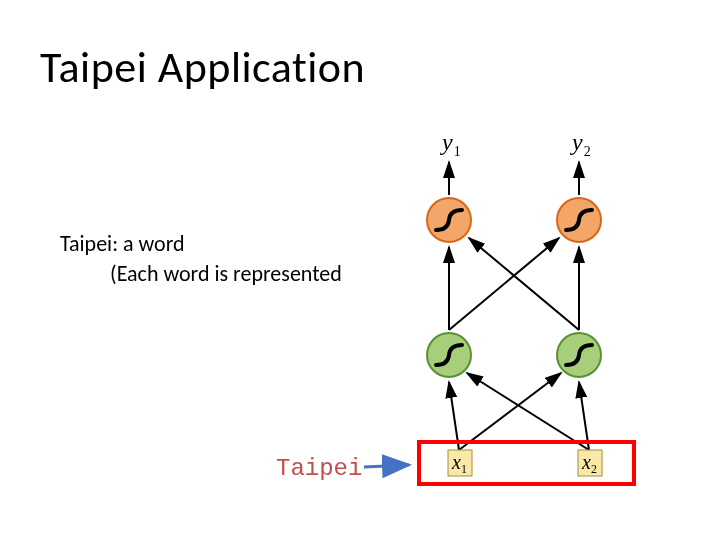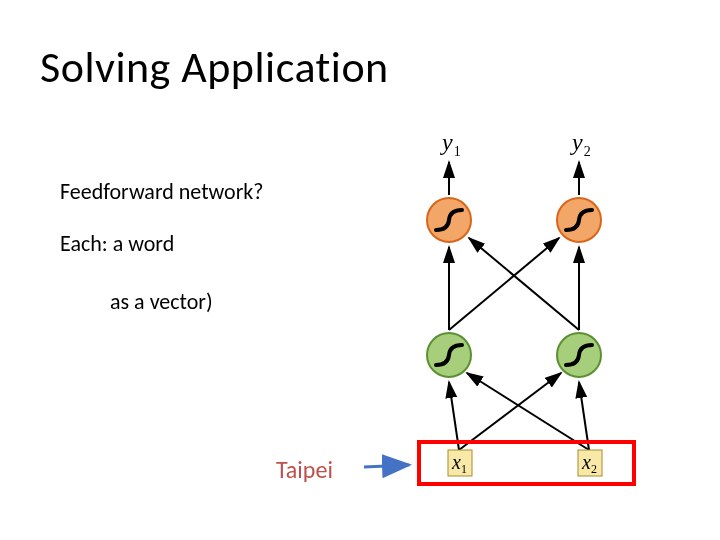--- a/index.html
+++ b/index.html
@@ -1,40 +1,38 @@
 <!DOCTYPE html>
 <html><head>
 <meta charset="utf-8">
 <style>
   html, body { margin:0; padding:0; }
   body { width:720px; height:540px; background:#fff; font-family:"Calibri","Segoe UI",sans-serif; color:#000; position:relative; }
   .title { position:absolute; left:40px; top:40px; font-size:44px; font-weight:400; letter-spacing:0.5px; }
   .para1 { position:absolute; left:60px; top:150px; font-size:22px; line-height:1.25; }
   .line2 { position:absolute; left:60px; top:230px; font-size:22px; }
   .para2 { position:absolute; left:110px; top:260px; font-size:22px; line-height:1.25; }
-  .taipei { position:absolute; left:276px; top:455px; font-size:24px; color:#c0504d; }
+  .taipei { position:absolute; left:276px; top:455px; font-size:24px; color:#c0504d;font-family:Liberation Mono, monospace; }
   
   .diagram { position:absolute; left:364px; top:130px; width:320px; height:370px; }
   svg { position:absolute; left:0; top:0; }
 </style>
 </head>
 <body>
 
-<div class="title">Solving Application</div>
+<div class="title">Taipei Application</div>
 
 <div class="para1">
   <br>
-  <span>Feedforward network?</span>
 </div>
 
-<div class="line2">Each: a word</div>
+<div class="line2">Taipei: a word</div>
 
 <div class="para2">
-  <br>
-  <span>as a vector)</span>
+  <span>(Each word is represented</span><br>
 </div>
 
 <div class="taipei">Taipei</div>
 
 <div class="diagram">
 <svg width="320" height="370" viewBox="0 0 320 370">
   <defs>
     <marker id="arr-black" markerWidth="10" markerHeight="10" refX="8" refY="3" orient="auto">
       <path d="M0,0 L9,3 L0,6 Z" fill="#000"></path>
     </marker>

